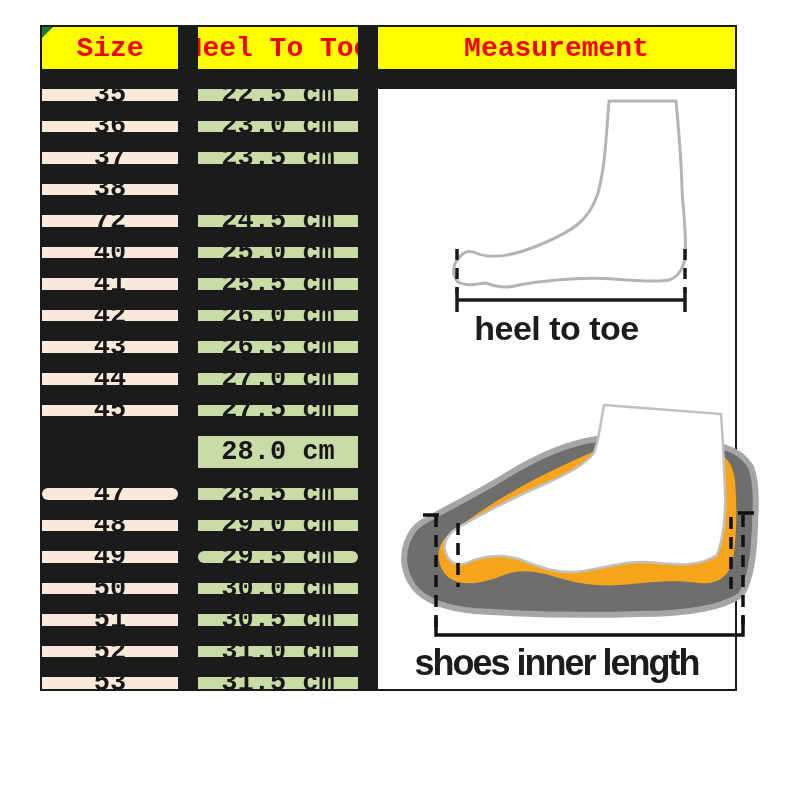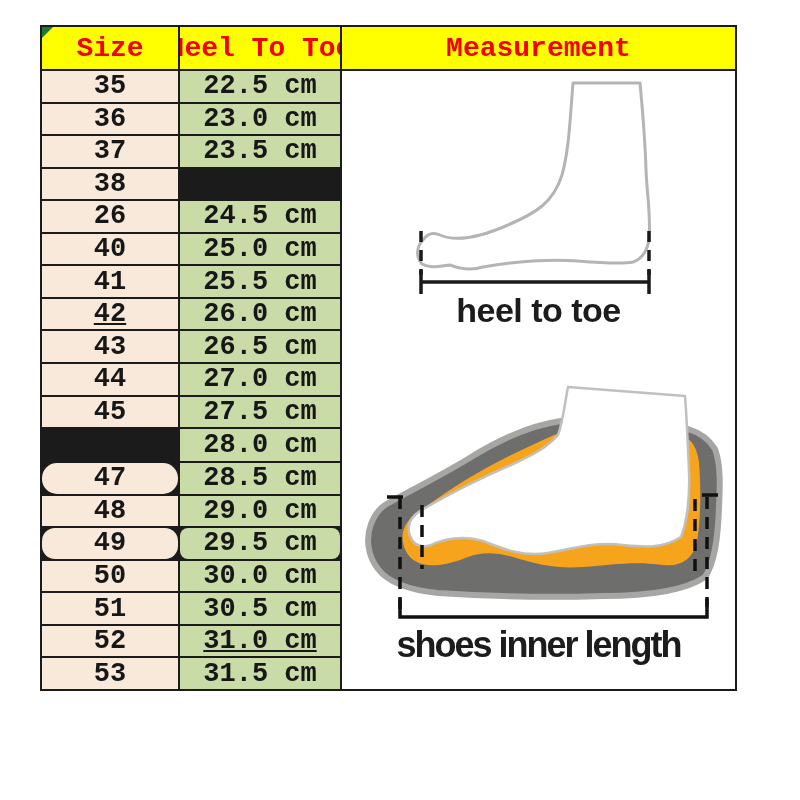--- a/index.html
+++ b/index.html
@@ -20,21 +20,21 @@
     position:relative;width:800px;height:800px;background:#ffffff;overflow:hidden;
     font-family:"Liberation Mono","DejaVu Sans Mono",monospace;
   }
   .size-table{
     position:absolute;left:40px;top:25px;width:697px;height:666px;
     box-sizing:border-box;
     display:grid;
     grid-template-columns:136px 160px 1fr;
     grid-template-rows:42px repeat(19,1fr);
     background:var(--c-border);
-    gap:2px;padding:2px;
+    gap:20px;padding:2px;
   }
   .cell{
     display:flex;align-items:center;justify-content:center;
     font-weight:700;color:var(--c-text);
     overflow:hidden;white-space:nowrap;
   }
   .cell.head{
     background:var(--c-yellow);color:var(--c-red);
     font-size:28px;position:relative;
   }
@@ -75,41 +75,41 @@
       <span>Measurement</span>
     </div>
 
     <div class="cell size" style="grid-area: 2 / 1;">35</div>
       <div class="cell heel" style="grid-area: 2 / 2;">22.5 cm</div>
       <div class="cell size" style="grid-area: 3 / 1;">36</div>
       <div class="cell heel" style="grid-area: 3 / 2;">23.0 cm</div>
       <div class="cell size" style="grid-area: 4 / 1;">37</div>
       <div class="cell heel" style="grid-area: 4 / 2;">23.5 cm</div>
       <div class="cell size" style="grid-area: 5 / 1;">38</div>
-      <div class="cell size" style="grid-area: 6 / 1;">26</div>
+      <div class="cell size" style="grid-area: 6 / 1;">72</div>
       <div class="cell heel" style="grid-area: 6 / 2;">24.5 cm</div>
       <div class="cell size" style="grid-area: 7 / 1;">40</div>
       <div class="cell heel" style="grid-area: 7 / 2;">25.0 cm</div>
       <div class="cell size" style="grid-area: 8 / 1;">41</div>
       <div class="cell heel" style="grid-area: 8 / 2;">25.5 cm</div>
       <div class="cell size" style="grid-area: 9 / 1; text-decoration: underline;">42</div>
       <div class="cell heel" style="grid-area: 9 / 2;">26.0 cm</div>
       <div class="cell size" style="grid-area: 10 / 1;">43</div>
       <div class="cell heel" style="grid-area: 10 / 2;">26.5 cm</div>
       <div class="cell size" style="grid-area: 11 / 1;">44</div>
       <div class="cell heel" style="grid-area: 11 / 2;">27.0 cm</div>
       <div class="cell size" style="grid-area: 12 / 1;">45</div>
       <div class="cell heel" style="grid-area: 12 / 2;">27.5 cm</div>
       <div class="cell size" style="grid-area: 13 / 1; margin-top: 32px;">46</div>
       <div class="cell heel" style="grid-area: 13 / 2;">28.0 cm</div>
       <div class="cell size" style="grid-area: 14 / 1; border-radius: 15px;">47</div>
       <div class="cell heel" style="grid-area: 14 / 2;">28.5 cm</div>
       <div class="cell size" style="grid-area: 15 / 1;">48</div>
       <div class="cell heel" style="grid-area: 15 / 2;">29.0 cm</div>
-      <div class="cell size" style="grid-area: 16 / 1; border-radius: 13px;">49</div>
+      <div class="cell size" style="grid-area: 16 / 1;">49</div>
       <div class="cell heel" style="grid-area: 16 / 2; border-radius: 8px;">29.5 cm</div>
       <div class="cell size" style="grid-area: 17 / 1;">50</div>
       <div class="cell heel" style="grid-area: 17 / 2;">30.0 cm</div>
       <div class="cell size" style="grid-area: 18 / 1;">51</div>
       <div class="cell heel" style="grid-area: 18 / 2;">30.5 cm</div>
       <div class="cell size" style="grid-area: 19 / 1;">52</div>
       <div class="cell heel" style="grid-area: 19 / 2; text-decoration: underline;">31.0 cm</div>
       <div class="cell size" style="grid-area: 20 / 1;">53</div>
       <div class="cell heel" style="grid-area: 20 / 2;">31.5 cm</div>
       <div class="measure-cell">

